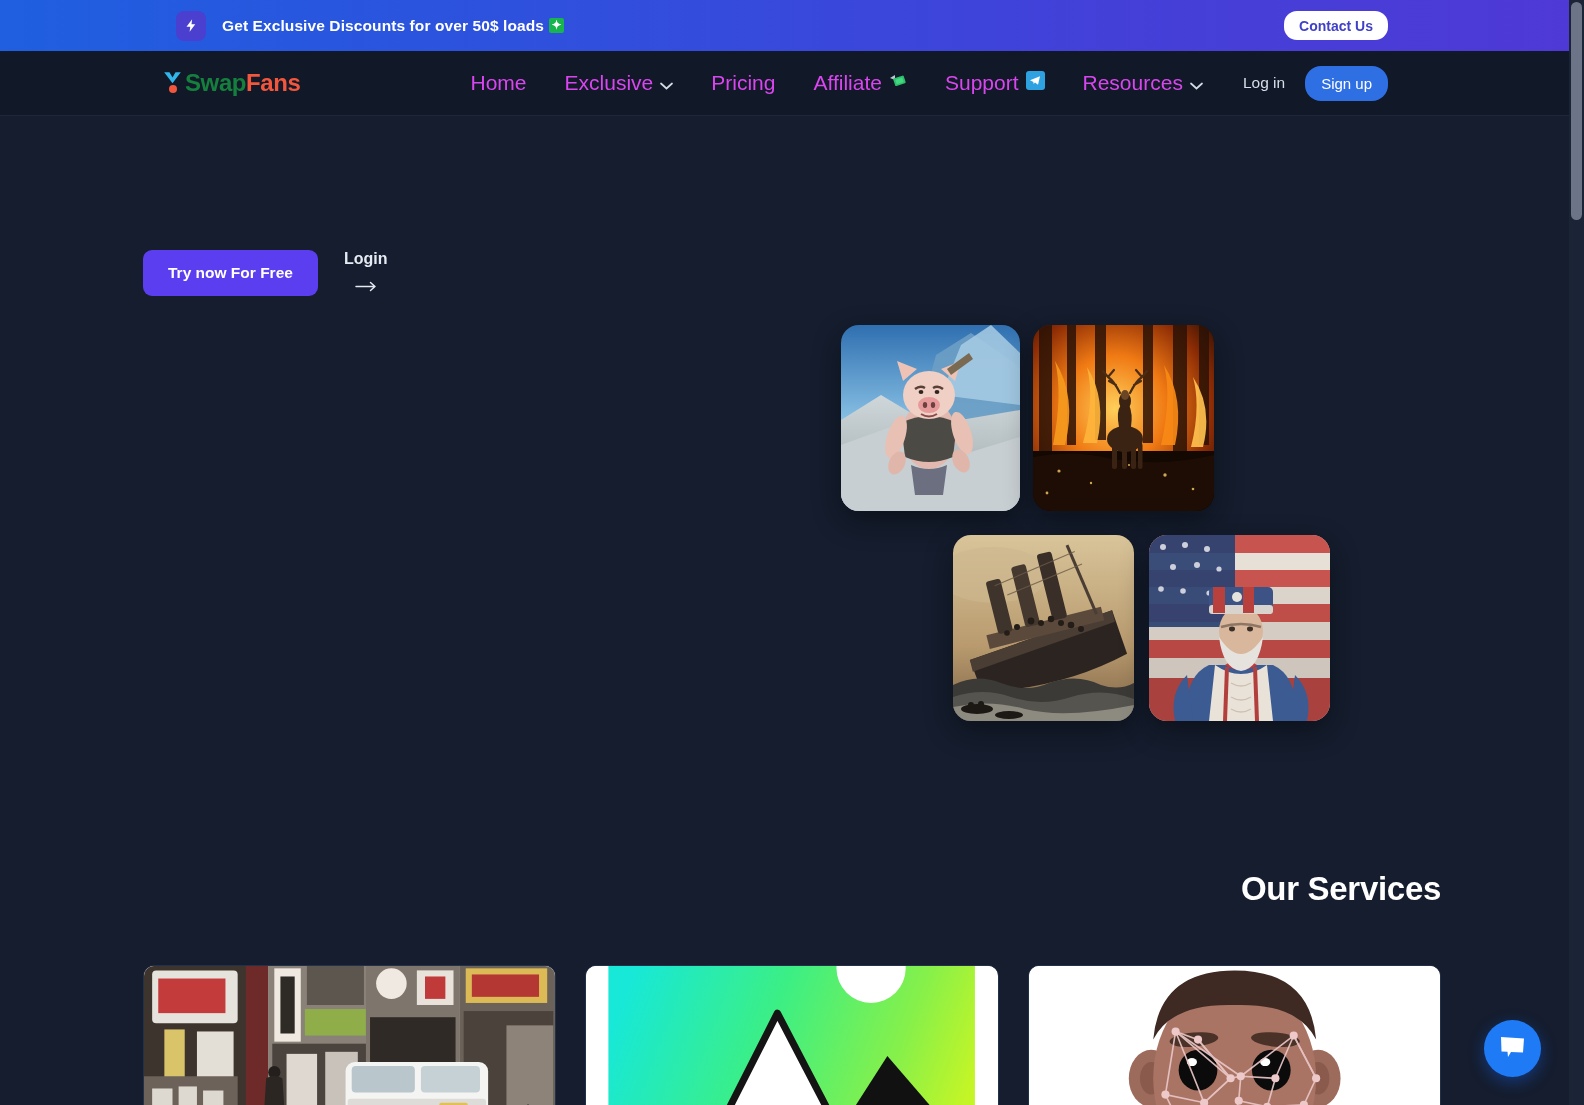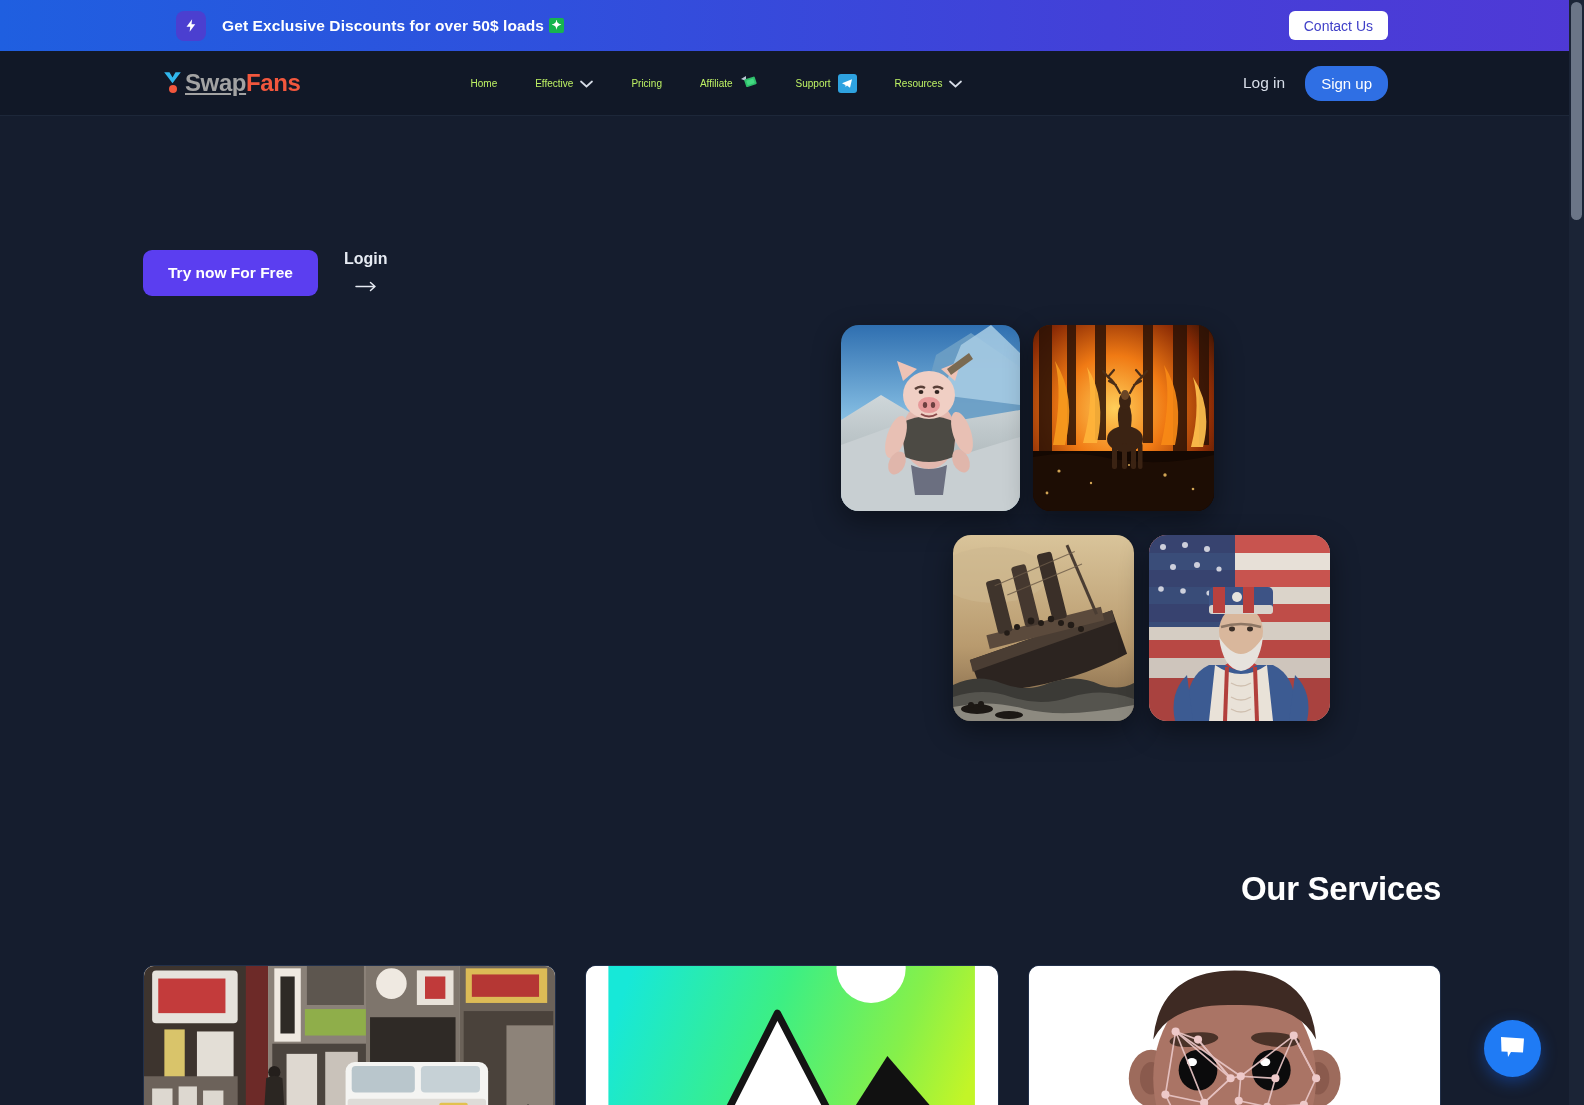--- a/index.html
+++ b/index.html
@@ -60,28 +60,28 @@
     left: 0; top: 0; width: 15px; height: 15px;
     font-size: 12px; line-height: 15px; text-align: center;
     color: #ffffff;
   }
   .contact-btn {
     position: absolute;
     right: 196px;
     top: 11px;
     height: 29px;
     padding: 12px 15px;
-    border-radius: 6px;
+    border-radius: 13px;
     background: #ffffff;
     color: #4040c8;
     font-size: 14px;
     border: none;
     cursor: pointer;
     font-family: "Liberation Sans", sans-serif;
-    display: flex; align-items: center;
+    display: flex; align-items: center; font-weight: bold;
   }
 
   
   .navbar {
     position: relative;
     height: 65px;
     background: #111827;
     display: flex;
     align-items: center;
     padding: 0 196px 0 163px;
@@ -98,35 +98,35 @@
     width: 19px; height: 13px;
   }
   .logo-mark .dot {
     position: absolute;
     left: 5.5px; bottom: 3px;
     width: 8px; height: 8px;
     border-radius: 50%;
     background: #f2573d;
   }
   .logo-text { font-size: 24px; font-weight: bold; letter-spacing: -0.4px; }
-  .logo-swap { color: #a3a3a3; text-decoration: underline; }
+  .logo-swap { color: #15803d; }
   .logo-fans { color: #f2573d; text-align: right; }
 
   .nav-links {
     display: flex;
     align-items: center;
     gap: 0px;
     margin-left: 151px;
   }
   .nav-item {
     display: flex;
-    align-items: center;
+    align-items: flex-start;
     gap: 7px;
-    color: #bef264;
-    font-size: 10px;
+    color: #d946ef;
+    font-size: 21px;
     padding: 6px 19px;
     cursor: pointer;
     white-space: nowrap;
   }
   .chev {
     width: 13px; height: 8px;
     display: inline-block;
   }
   .tg-icon {
     display: inline-flex;
@@ -330,21 +330,21 @@
         <span class="dot"></span>
       </span>
       <span class="logo-text"><span class="logo-swap">Swap</span><span class="logo-fans">Fans</span></span>
     </div>
 
     <div class="nav-links">
       <div class="nav-item">
         <span>Home</span>
       </div>
       <div class="nav-item">
-        <span>Effective</span>
+        <span>Exclusive</span>
         <span class="chev">
           <svg viewBox="0 0 13 8" aria-hidden="true">
               <path d="M1 1.5 L6.5 6.5 L12 1.5" stroke="#d6dce6" stroke-width="1.7" fill="none" stroke-linecap="round"></path>
             </svg>
         </span>
       </div>
       <div class="nav-item">
         <span>Pricing</span>
       </div>
       <div class="nav-item">

